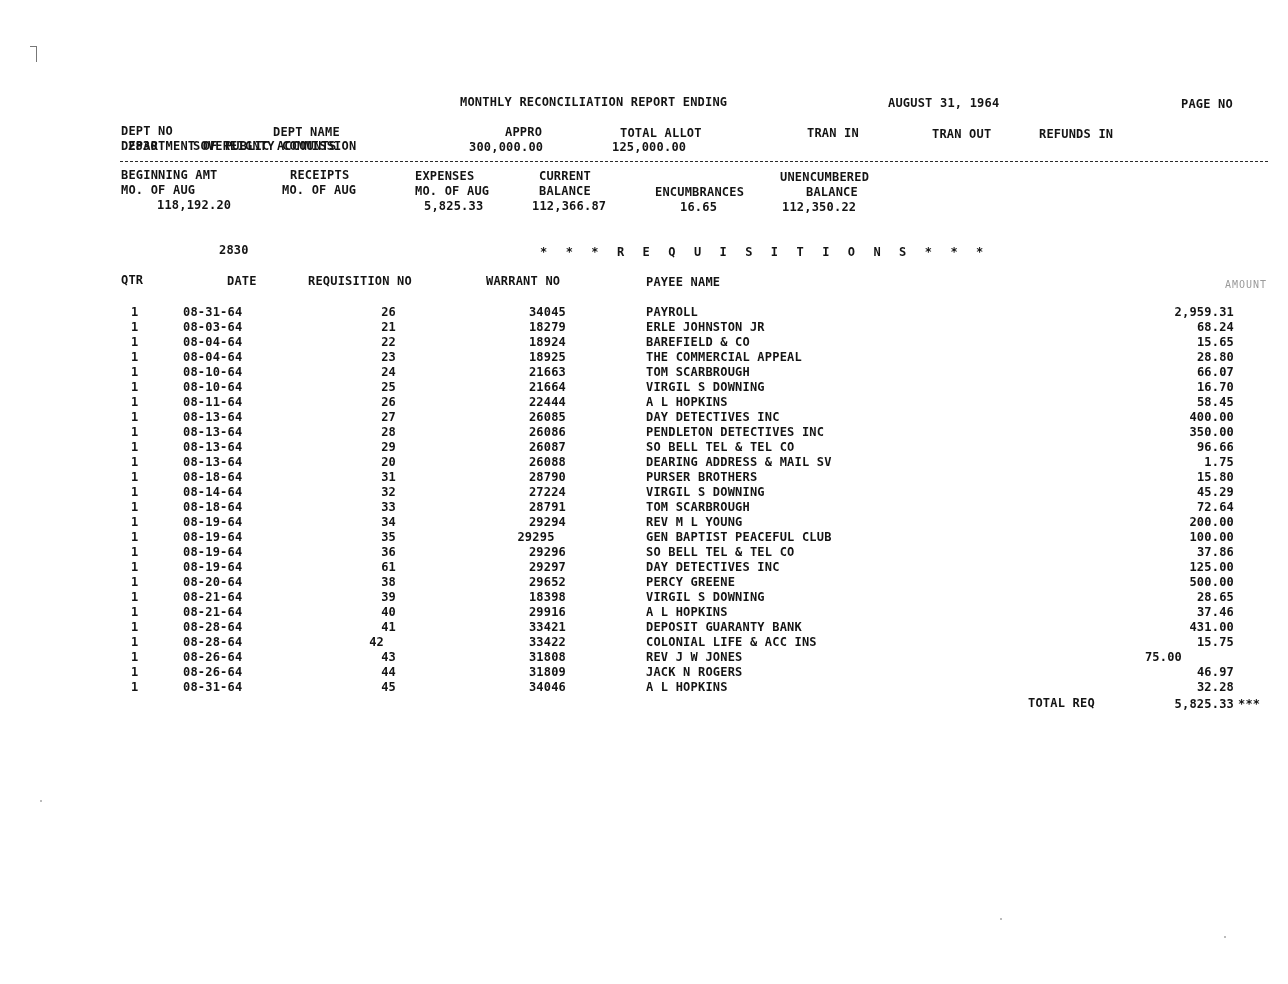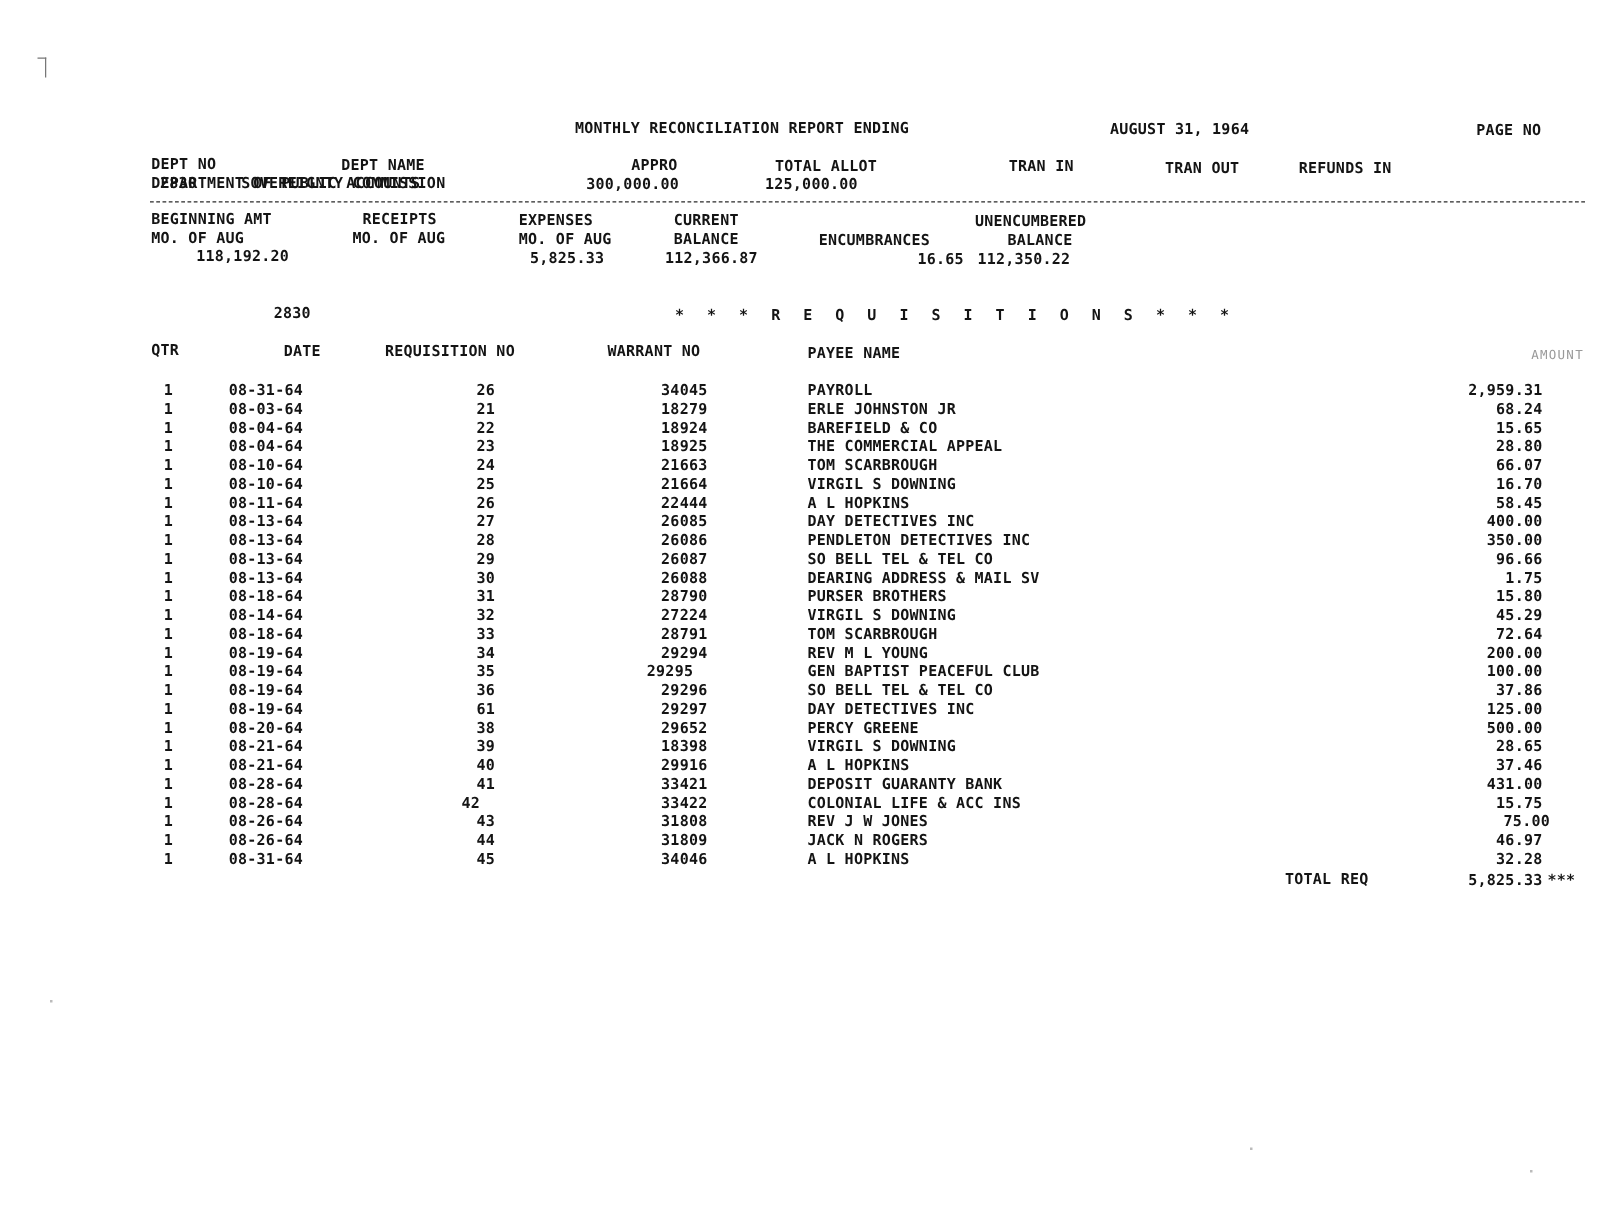--- a/index.html
+++ b/index.html
@@ -63,21 +63,21 @@
 <div class="t" style="left:415px; top:184px;">MO. OF AUG</div>
 <div class="t" style="left:539px; top:169px;">CURRENT</div>
 <div class="t" style="left:539px; top:184px;">BALANCE</div>
 <div class="t" style="left:655px; top:185px;">ENCUMBRANCES</div>
 <div class="t" style="left:780px; top:170px;">UNENCUMBERED</div>
 <div class="t" style="left:806px; top:185px;">BALANCE</div>
 
 <div class="t" style="left:157px; top:198px;">118,192.20</div>
 <div class="t" style="left:424px; top:199px;">5,825.33</div>
 <div class="t" style="left:532px; top:199px;">112,366.87</div>
-<div class="t" style="left:734px; top:200px;">16.65</div>
+<div class="t" style="left:680px; top:200px;">16.65</div>
 <div class="t" style="left:782px; top:200px;">112,350.22</div>
 
 <div class="t" style="left:219px; top:243px;">2830</div>
 <div class="t spaced" style="left:540px; top:245px;">* * * R E Q U I S I T I O N S * * *</div>
 
 <div class="t" style="left:121px; top:273px;">QTR</div>
 <div class="t" style="left:227px; top:274px;">DATE</div>
 <div class="t" style="left:308px; top:274px;">REQUISITION NO</div>
 <div class="t" style="left:486px; top:274px;">WARRANT NO</div>
 <div class="t" style="left:646px; top:275px;">PAYEE NAME</div>
@@ -160,21 +160,21 @@
     <div class="t" style="left:131px;">1</div>
     <div class="t" style="left:183px;">08-13-64</div>
     <div class="t r" style="left:356px; width:40px;">29</div>
     <div class="t r" style="left:506px; width:60px;">26087</div>
     <div class="t" style="left:646px;">SO BELL TEL &amp; TEL CO</div>
     <div class="t r" style="left:1120px; width:114px;">96.66</div>
   </div>
   <div class="row" style="top:150px;">
     <div class="t" style="left:131px;">1</div>
     <div class="t" style="left:183px;">08-13-64</div>
-    <div class="t r" style="left:356px; width:40px;">30</div>
+    <div class="t r" style="left:356px; width:40px;">20</div>
     <div class="t r" style="left:506px; width:60px;">26088</div>
     <div class="t" style="left:646px;">DEARING ADDRESS &amp; MAIL SV</div>
     <div class="t r" style="left:1120px; width:114px;">1.75</div>
   </div>
   <div class="row" style="top:165px;">
     <div class="t" style="left:131px;">1</div>
     <div class="t" style="left:183px;">08-18-64</div>
     <div class="t r" style="left:356px; width:40px;">31</div>
     <div class="t r" style="left:506px; width:60px;">28790</div>
     <div class="t" style="left:646px;">PURSER BROTHERS</div>
@@ -267,21 +267,21 @@
     <div class="t r" style="left:506px; width:60px;">33422</div>
     <div class="t" style="left:646px;">COLONIAL LIFE &amp; ACC INS</div>
     <div class="t r" style="left:1120px; width:114px;">15.75</div>
   </div>
   <div class="row" style="top:345px;">
     <div class="t" style="left:131px;">1</div>
     <div class="t" style="left:183px;">08-26-64</div>
     <div class="t r" style="left:356px; width:40px;">43</div>
     <div class="t r" style="left:506px; width:60px;">31808</div>
     <div class="t" style="left:646px;">REV J W JONES</div>
-    <div class="t r" style="left:1126px; width:114px;">75.00</div>
+    <div class="t r" style="left:1068px; width:114px;">75.00</div>
   </div>
   <div class="row" style="top:360px;">
     <div class="t" style="left:131px;">1</div>
     <div class="t" style="left:183px;">08-26-64</div>
     <div class="t r" style="left:356px; width:40px;">44</div>
     <div class="t r" style="left:506px; width:60px;">31809</div>
     <div class="t" style="left:646px;">JACK N ROGERS</div>
     <div class="t r" style="left:1120px; width:114px;">46.97</div>
   </div>
   <div class="row" style="top:375px;">

